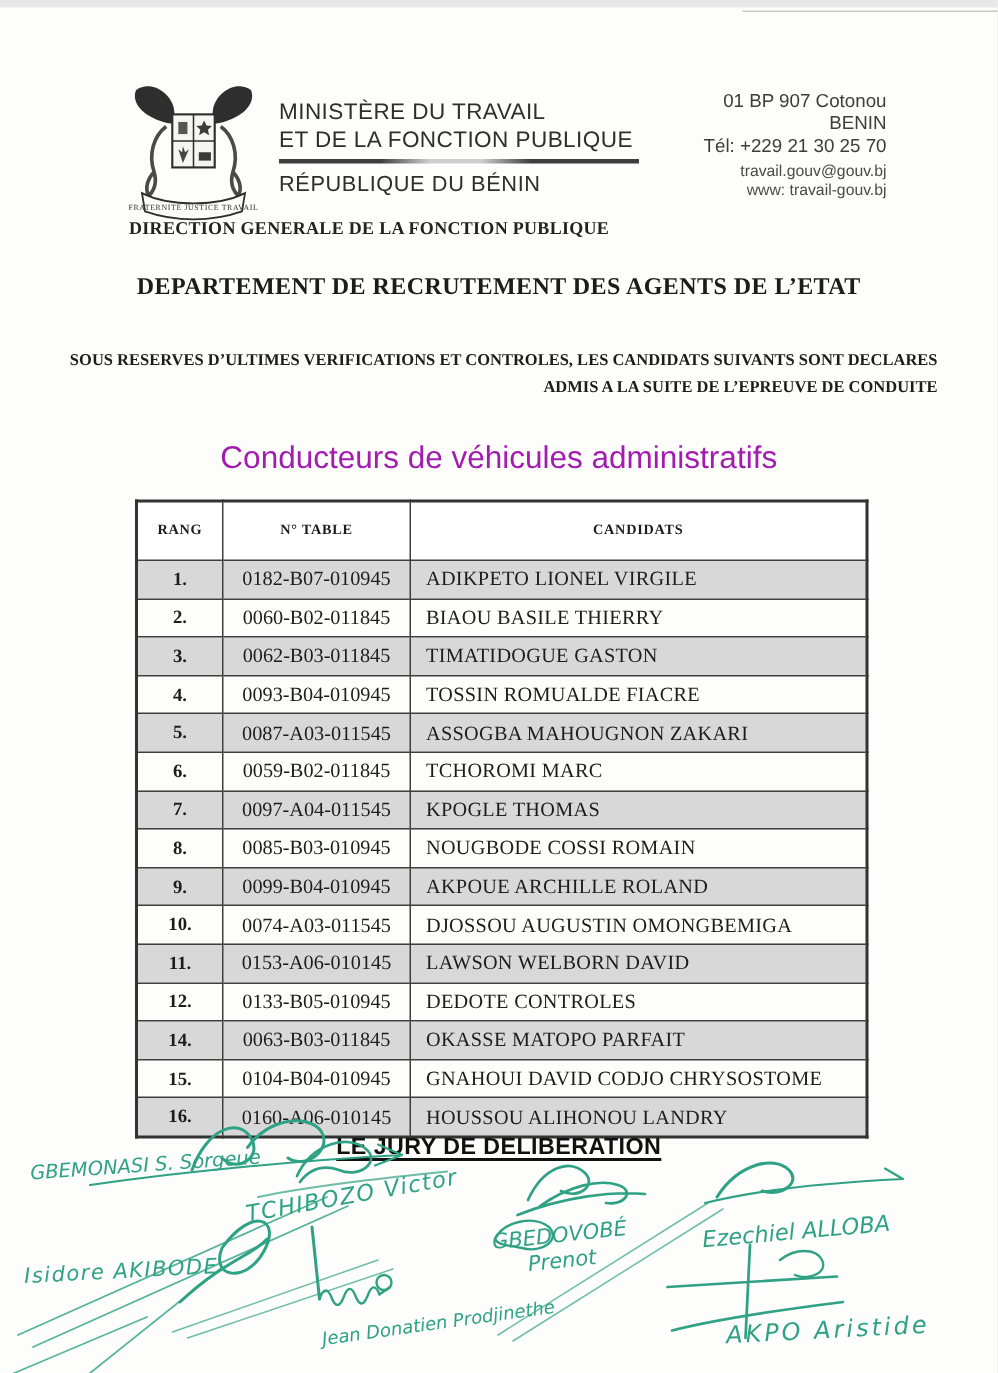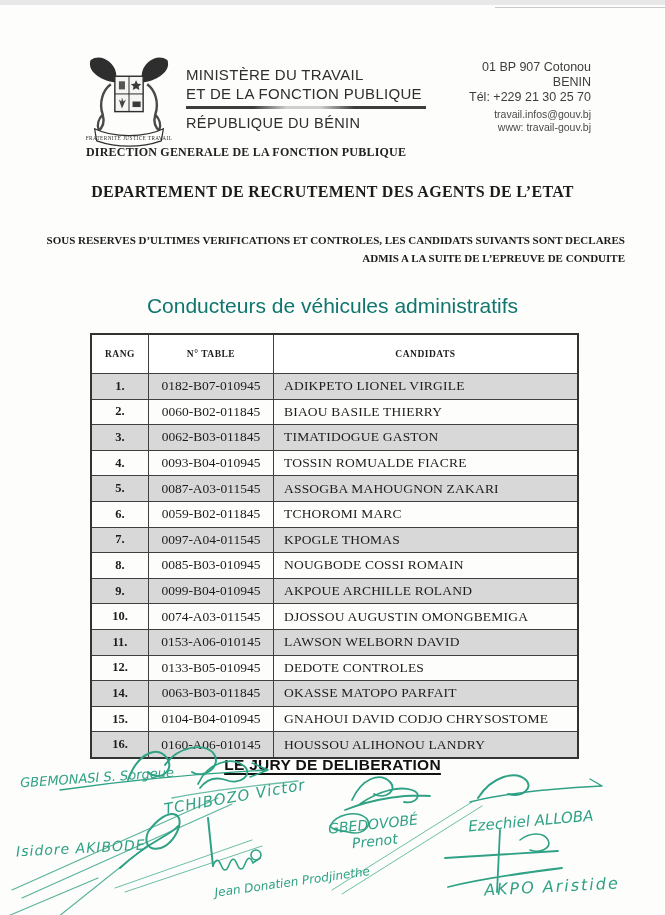--- a/index.html
+++ b/index.html
@@ -37,21 +37,21 @@
   }
 
   
   .dept-title { position:absolute; top:178px; left:0; width:100%; text-align:center;
     font-weight:bold; font-size:16px; letter-spacing:.3px; }
   .communique { position:absolute; top:203px; left:0; width:100%; text-align:center;
     font-weight:bold; font-size:10.5px; }
   .notice { position:absolute; top:227px; left:40px; width:585px; text-align:right;
     font-weight:bold; font-size:11px; line-height:17.5px; }
   .category { position:absolute; top:289px; left:0; width:100%; text-align:center;
-    font-family:"Liberation Sans", sans-serif; font-size:21px; color:#0f766e; }
+    font-family:"Liberation Sans", sans-serif; font-size:21px; color:#a21caf; }
 
   
   table.results {
     position:absolute; left:90px; top:328px; width:489px;
     border-collapse:collapse; border:2px solid #333;
   }
   .results th, .results td { border:1px solid #3f3f3f; }
   .results thead th {
     height:36px; font-size:9.5px; letter-spacing:.5px; font-weight:bold;
     background:#fff; text-align:center;
@@ -119,21 +119,21 @@
     <div>ET DE LA FONCTION PUBLIQUE</div>
   </div>
   <div class="header-divider"></div>
   <div class="republic">RÉPUBLIQUE DU BÉNIN</div>
 
   <div class="address-block">
     <div>01 BP 907 Cotonou</div>
     <div>BENIN</div>
     <div>Tél: +229 21 30 25 70</div>
     <div class="address-sub">
-      <div>travail.infos@gouv.bj</div>
+      <div>travail.gouv@gouv.bj</div>
       <div>www: travail-gouv.bj</div>
     </div>
   </div>
 
   <div class="direction">DIRECTION GENERALE DE LA FONCTION PUBLIQUE</div>
 
   <div class="dept-title">DEPARTEMENT DE RECRUTEMENT DES AGENTS DE L’ETAT</div>
   <div class="notice">SOUS RESERVES D’ULTIMES VERIFICATIONS ET CONTROLES, LES CANDIDATS SUIVANTS SONT DECLARES ADMIS A LA SUITE DE L’EPREUVE DE CONDUITE</div>
   <div class="category">Conducteurs de véhicules administratifs</div>
 

